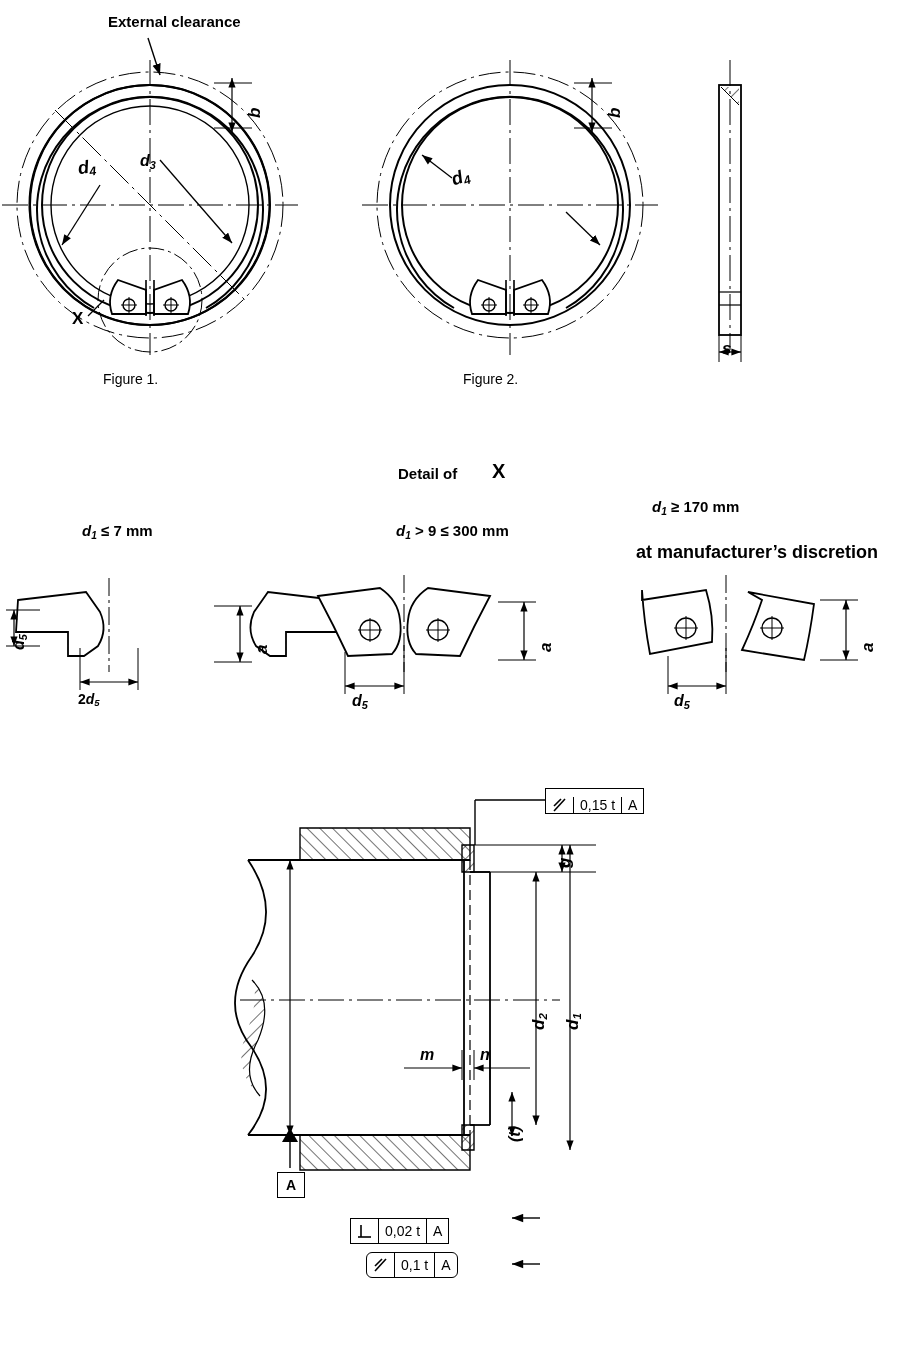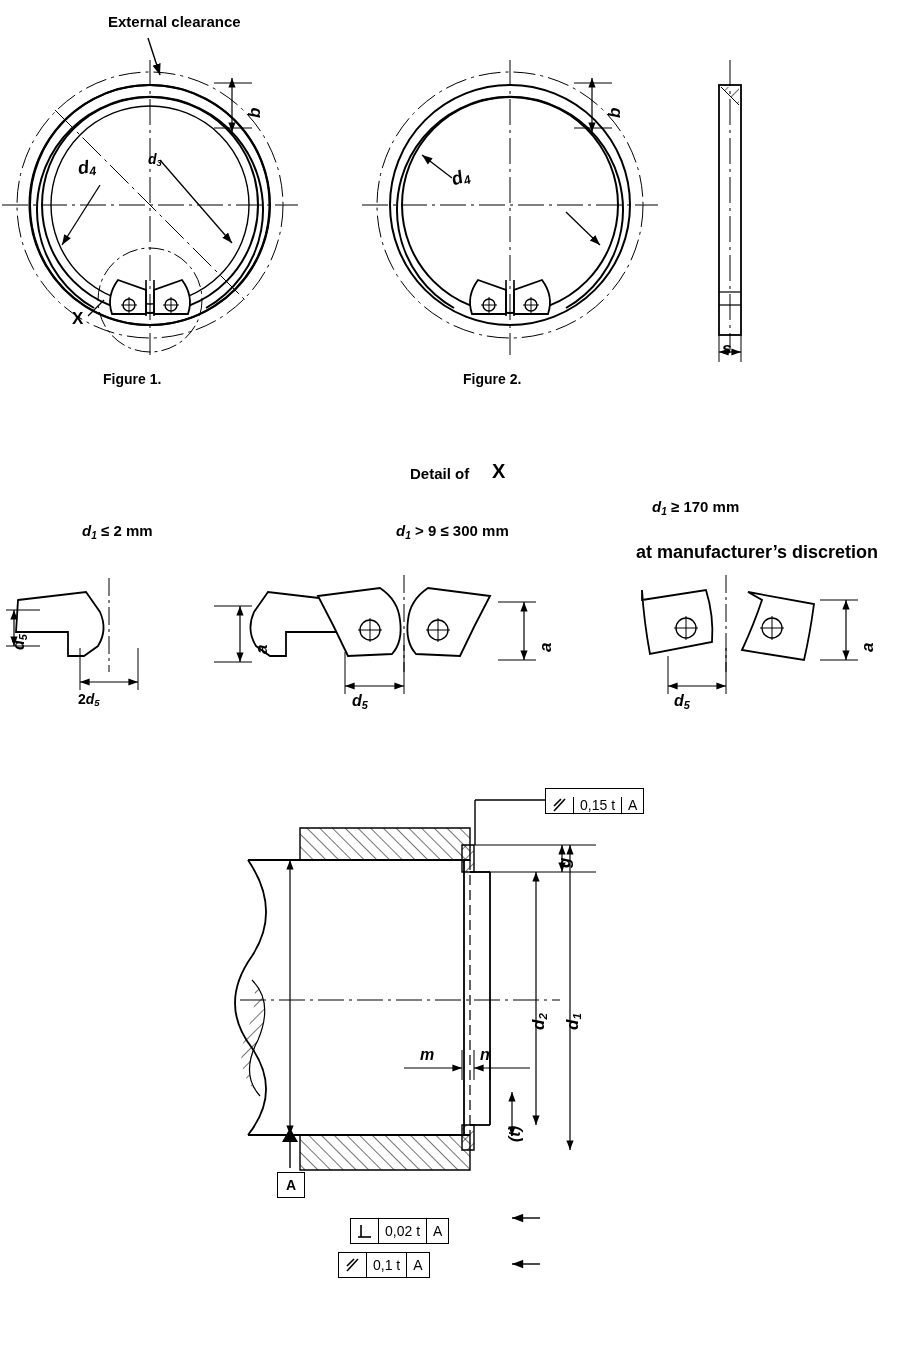--- a/index.html
+++ b/index.html
@@ -43,21 +43,21 @@
     font-size: 0.68em;
     vertical-align: -0.25em;
     font-style: italic;
   }
   .rot90 {
     transform: rotate(-90deg);
     transform-origin: left top;
   }
   .fig-cap {
     font-size: 14px;
-    font-weight: bold;
+    font-weight: normal;
   }
   .fcf {
     position: absolute;
     display: flex;
     align-items: stretch;
     border: 1.6px solid #000;
     background: #fff;
     height: 24px;
     font-size: 14px;
   }
@@ -298,37 +298,37 @@
         <line x1="512" y1="1218" x2="540" y2="1218" stroke-width="1.4" marker-start="url(#arrStart)"></line>
         <line x1="512" y1="1264" x2="540" y2="1264" stroke-width="1.4" marker-start="url(#arrStart)"></line>
       </g>
 
     </g>
   </svg>
 
   <div class="lbl b" style="left:108px; top:14px; font-size:15px;">External clearance</div>
 
   <div class="lbl b it" style="left:78px; top:158px; font-size:18px; transform:rotate(-8deg);">d<span class="sub">4</span></div>
-  <div class="lbl b it" style="left:148px; top:152px; font-size:14px;">d<span class="sub">3</span></div>
+  <div class="lbl b it" style="left:140px; top:152px; font-size:16px;">d<span class="sub">3</span></div>
   <div class="lbl b it rot90" style="left:246px; top:118px; font-size:17px;">b</div>
   <div class="lbl b" style="left:72px; top:310px; font-size:17px;">X</div>
 
   <div class="lbl b it" style="left:452px; top:168px; font-size:18px; transform:rotate(-18deg);">d<span class="sub">4</span></div>
   <div class="lbl b it rot90" style="left:606px; top:118px; font-size:17px;">b</div>
 
   <div class="lbl b it" style="left:722px; top:340px; font-size:17px;">s</div>
 
   <div class="lbl fig-cap" style="left:103px; top:372px;">Figure 1.</div>
   <div class="lbl fig-cap" style="left:463px; top:372px;">Figure 2.</div>
 
-  <div class="lbl b" style="left:410px; top:466px; font-size:15px;">Detail of</div>
+  <div class="lbl b" style="left:398px; top:466px; font-size:15px;">Detail of</div>
   <div class="lbl b" style="left:492px; top:460px; font-size:20px;">X</div>
 
   <div class="lbl b" style="left:82px; top:523px; font-size:15px;">
-    <span class="it">d</span><span class="sub">1</span><span> ≤ 2 mm</span>
+    <span class="it">d</span><span class="sub">1</span><span> ≤ 7 mm</span>
   </div>
 
   <div class="lbl b" style="left:396px; top:523px; font-size:15px;text-align:center;">
     <span class="it">d</span><span class="sub">1</span><span> &gt; 9 ≤ 300 mm</span>
   </div>
 
   <div class="lbl b" style="left:652px; top:499px; font-size:15px;">
     <span class="it">d</span><span class="sub">1</span><span> ≥ 170 mm</span>
   </div>
   <div class="lbl b" style="left:636px; top:543px; font-size:18px;">at manufacturer’s discretion</div>
@@ -367,21 +367,21 @@
     <div>
       <svg width="15" height="16" viewBox="0 0 15 16">
           <line x1="4" y1="2" x2="4" y2="14" stroke="#000" stroke-width="1.6"></line>
           <line x1="1" y1="14" x2="14" y2="14" stroke="#000" stroke-width="1.6"></line>
         </svg>
     </div>
     <div>0,02 t</div>
     <div>A</div>
   </div>
 
-  <div class="fcf" style="left:338px; top:1252px;">
+  <div class="fcf" style="left:366px; top:1252px;border-radius:6px;">
     <div>
       <svg width="15" height="16" viewBox="0 0 15 16">
           <line x1="2" y1="14" x2="13" y2="2" stroke="#000" stroke-width="1.6"></line>
           <line x1="2" y1="9" x2="9" y2="2" stroke="#000" stroke-width="1.6"></line>
         </svg>
     </div>
     <div>0,1 t</div>
     <div>A</div>
   </div>
 

